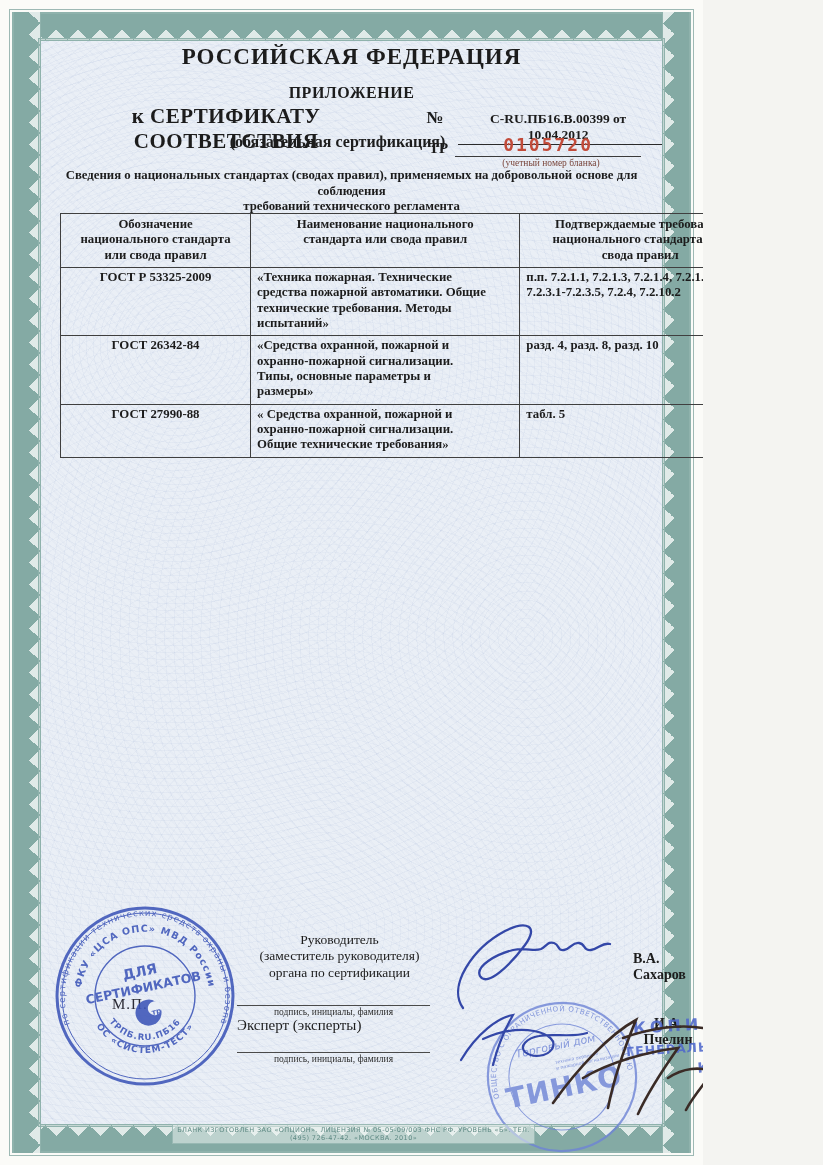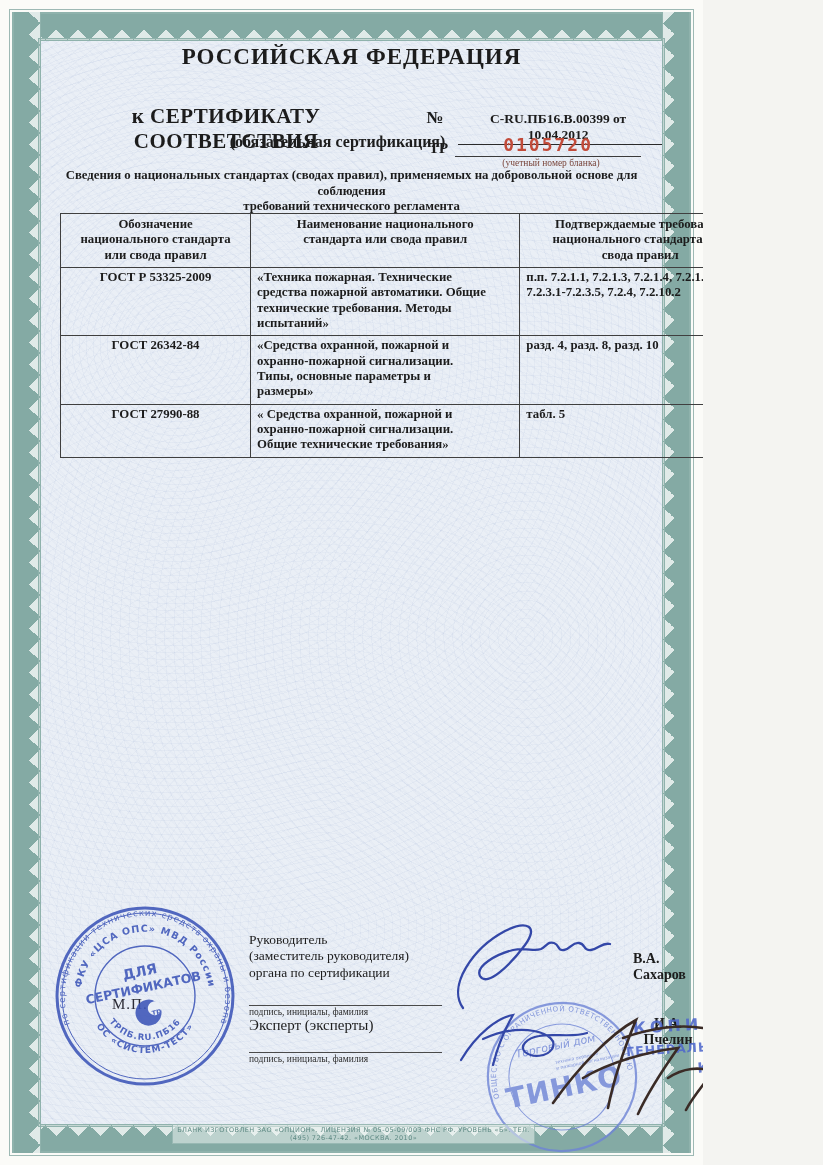--- a/index.html
+++ b/index.html
@@ -50,21 +50,21 @@
   
   table.std{position:absolute;left:60px;top:213px;width:701px;border-collapse:collapse;
     font-size:12.8px;font-weight:bold;line-height:1.2;}
   table.std th,table.std td{border:1.3px solid #3f3f3f;padding:2px 6px 4px 6px;vertical-align:top;}
   table.std th{text-align:center;font-weight:bold;white-space:pre-line;padding-top:3px;}
   td.c-des{width:178px;text-align:center;padding-top:14px;}
   td.c-des.short{padding-top:2px;}
   td.c-name{width:258px;text-align:left;white-space:pre-line;}
   td.c-req{width:229px;text-align:left;white-space:pre-line;}
   
-  .role{position:absolute;left:249px;font-size:13.5px;line-height:1.22;white-space:pre-line;}
+  .role{position:absolute;left:237px;font-size:13.5px;line-height:1.22;white-space:pre-line;text-align:center;}
   .sigline{border-top:1.2px solid #4a4a4a;width:193px;margin-top:3px;font-size:9.5px;
     color:#2e2e2e;padding-top:1px;}
   .name{position:absolute;font-weight:bold;font-size:14px;}
   .mp{position:absolute;left:112px;top:996px;font-size:15px;letter-spacing:1px;color:#2b2b35;z-index:4;}
   
   .stamp{position:absolute;z-index:5;}
   .sig{position:absolute;z-index:6;}
   .copystamp{position:absolute;left:634px;top:1012px;z-index:5;transform:rotate(-3.5deg);
     font-family:"DejaVu Sans",sans-serif;font-weight:bold;color:#4f68cc;opacity:.88;}
   .copystamp .l1{font-size:16px;letter-spacing:4px;}
@@ -82,20 +82,21 @@
 
   <div class="frame-outer"></div>
   <div class="band band-top"></div>
   <div class="band band-bottom"></div>
   <div class="band band-left"></div>
   <div class="band band-right"></div>
   <div class="frame-inner"></div>
   <div class="paper"></div>
 
   <div class="hdr country">РОССИЙСКАЯ ФЕДЕРАЦИЯ</div>
+  <div class="hdr title">ПРИЛОЖЕНИЕ</div>
   <div class="hdr certline">
     <span class="big">к СЕРТИФИКАТУ СООТВЕТСТВИЯ</span>
     <span class="nosign">№</span>
     <span class="num">C-RU.ПБ16.В.00399 от 10.04.2012</span>
   </div>
   <div class="hdr certkind">(обязательная сертификация)</div>
 
   <div class="trblock">
     <div class="trrow">
       <span class="trlabel">ТР</span>

